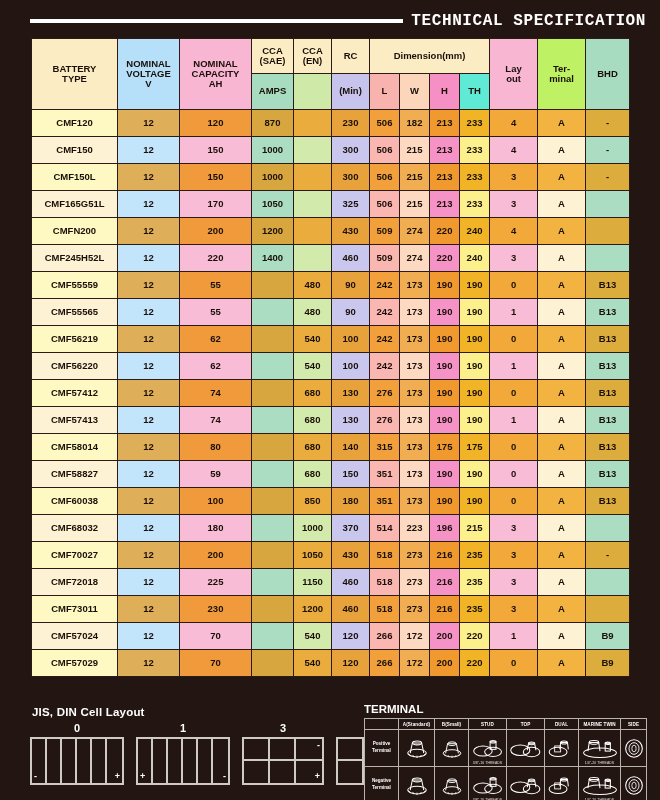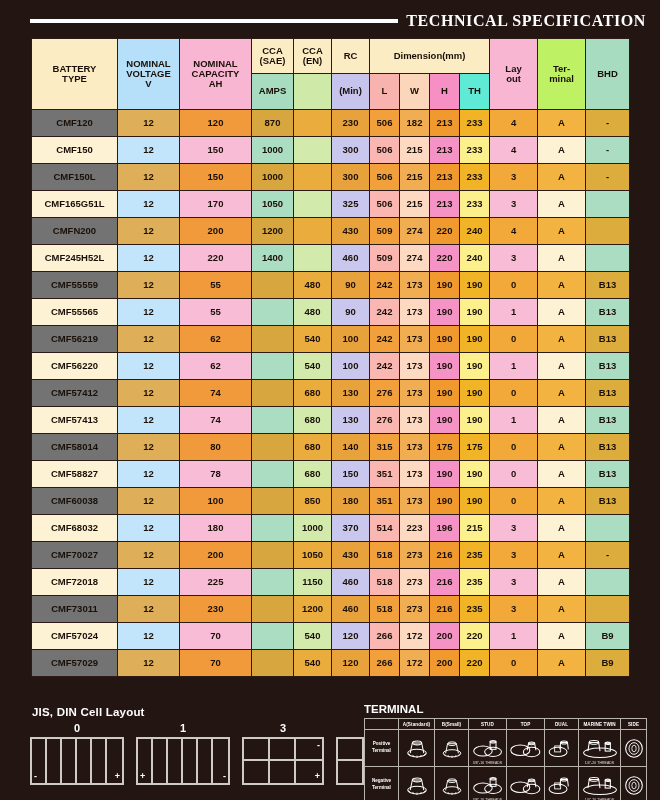--- a/index.html
+++ b/index.html
@@ -11,21 +11,21 @@
   }
   #page { position: relative; width:660px; height:800px; background:#231512; }
 
   
   .title-bar {
     position:absolute; left:30px; top:8px; width:616px; height:26px;
     display:flex; align-items:center; gap:8px;
   }
   .title-rule { flex:1 1 auto; height:4px; background:#ffffff; box-shadow:0 0 0 0 #fff; }
   .title-text {
-    font-family:Liberation Serif, serif;
+    font-family:Liberation Mono, monospace;
     font-weight:bold; font-size:16px; letter-spacing:.6px;
     color:#ffffff; white-space:nowrap;
   }
 
   
   .tbl-wrap { position:absolute; left:31px; top:38px; width:598px; }
   table.spec { border-collapse:collapse; table-layout:fixed; width:598px; }
   table.spec th, table.spec td {
     border:1px solid #2b1a16;
     font-size:9.5px; font-weight:bold; color:#1a1008;
@@ -62,21 +62,21 @@
   tr.lt td.c-rc   { background:#c9c7ee; }
   tr.lt td.c-l    { background:#fab6b1; }
   tr.lt td.c-w    { background:#fcd9c0; }
   tr.lt td.c-h    { background:#f693c6; }
   tr.lt td.c-th   { background:#fbf08b; }
   tr.lt td.c-lay  { background:#f9bcd6; }
   tr.lt td.c-term { background:#fdf2d4; }
   tr.lt td.c-bhd  { background:#abddc2; }
 
   
-  tr.dk td.c-type { background:#737373; }
+  tr.dk td.c-type { background:#fef9c3; }
   tr.dk td.c-volt { background:#dfae59; }
   tr.dk td.c-cap  { background:#f09a3c; }
   tr.dk td.c-sae  { background:#d8a63e; }
   tr.dk td.c-en   { background:#eaac3c; }
   tr.dk td.c-rc   { background:#e8a23c; }
   tr.dk td.c-l    { background:#f2a03b; }
   tr.dk td.c-w    { background:#f0ad51; }
   tr.dk td.c-h    { background:#f0992f; }
   tr.dk td.c-th   { background:#f0b426; }
   tr.dk td.c-lay  { background:#f2a93a; }
@@ -405,21 +405,21 @@
             <td class="c-w">173</td>
             <td class="c-h">175</td>
             <td class="c-th">175</td>
             <td class="c-lay">0</td>
             <td class="c-term">A</td>
             <td class="c-bhd">B13</td>
           </tr>
           <tr class="lt">
             <td class="c-type">CMF58827</td>
             <td class="c-volt">12</td>
-            <td class="c-cap">78</td>
+            <td class="c-cap">59</td>
             <td class="c-sae"></td>
             <td class="c-en">680</td>
             <td class="c-rc">150</td>
             <td class="c-l">351</td>
             <td class="c-w">173</td>
             <td class="c-h">190</td>
             <td class="c-th">190</td>
             <td class="c-lay">0</td>
             <td class="c-term">A</td>
             <td class="c-bhd">B13</td>

